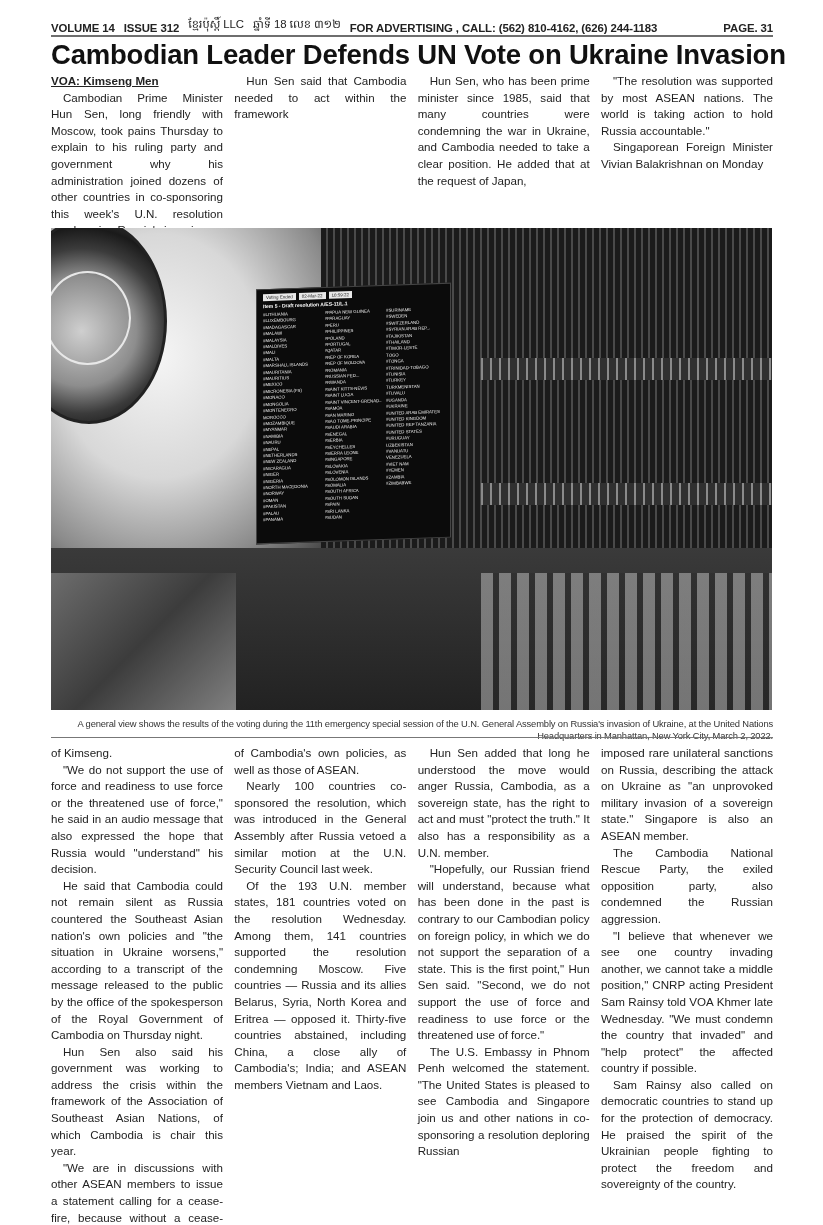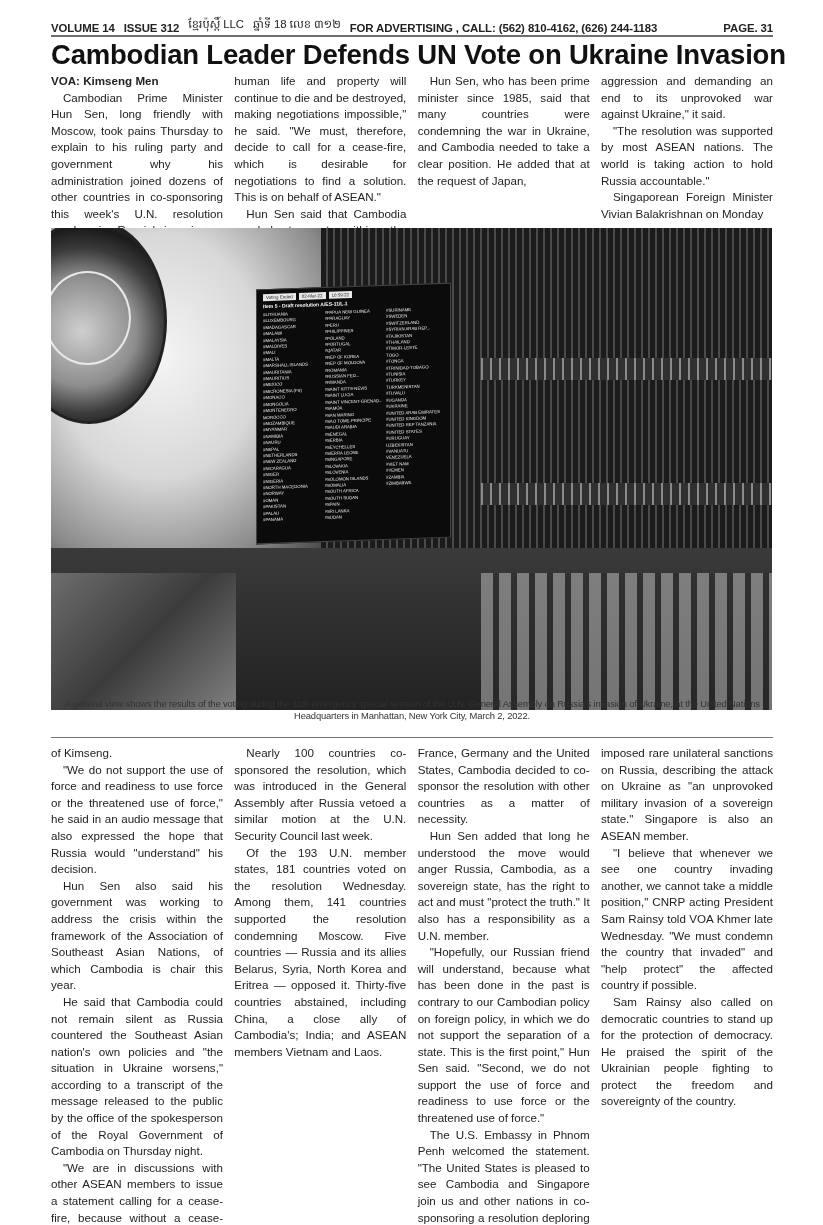--- a/index.html
+++ b/index.html
@@ -11,40 +11,40 @@
   .masthead-rule { position: absolute; left: 51px; top: 35px; width: 722px; height: 2px; background: #6e6e6e; }
 
   .headline { position: absolute; left: 51px; top: 38px; width: 722px; font-weight: bold; font-size: 27.5px; letter-spacing: -0.2px; color: #111; white-space: nowrap; line-height: 34px; }
 
   .cols { position: absolute; left: 51px; width: 722px; display: flex; justify-content: space-between; }
   .cols.top { top: 73px; }
   .cols.bottom { top: 745px; }
   .col { width: 172px; font-size: 11.6px; line-height: 16.6px; text-align: justify; color: #222; }
   .col p { margin: 0; text-indent: 0; }
   .col p.ind { text-indent: 12px; }
-  .byline { font-weight: bold; text-indent: 12px; }
+  .byline { font-weight: bold; text-indent: 12px; text-decoration: underline; }
 
   .photo { position: absolute; left: 51px; top: 228px; width: 721px; height: 482px; background: #2a2a2a; overflow: hidden; }
   .photo .wall { position: absolute; left: 0; top: 0; width: 270px; height: 320px; background: radial-gradient(ellipse at 40% 40%, #f5f5f5 0%, #d8d8d8 45%, #8a8a8a 80%, #4a4a4a 100%); }
   .photo .emblem { position: absolute; left: -40px; top: -10px; width: 150px; height: 200px; border-radius: 50%; background: radial-gradient(circle at 45% 55%, #cfcfcf 0%, #8d8d8d 40%, #3b3b3b 60%, #1a1a1a 75%, #555 100%); border: 3px solid #222; }
   .photo .emblem::after { content: ""; position: absolute; left: 20%; top: 25%; width: 55%; height: 45%; border-radius: 50%; border: 2px solid #e8e8e8; }
   .photo .panels { position: absolute; left: 270px; top: 0; width: 451px; height: 320px; background: repeating-linear-gradient(90deg, #1b1b1b 0px, #1b1b1b 5px, #4a4a4a 5px, #4a4a4a 7px); }
   .photo .balcony1 { position: absolute; left: 430px; top: 130px; width: 291px; height: 22px; background: repeating-linear-gradient(90deg, #8a8a8a 0px, #8a8a8a 2px, #303030 2px, #303030 9px); }
   .photo .balcony2 { position: absolute; left: 430px; top: 255px; width: 291px; height: 22px; background: repeating-linear-gradient(90deg, #8a8a8a 0px, #8a8a8a 2px, #303030 2px, #303030 9px); }
   .photo .board { position: absolute; left: 205px; top: 58px; width: 195px; height: 255px; background: #0b0b0b; transform: skewY(-2deg); border: 1px solid #444; padding: 4px 6px; box-sizing: border-box; }
   .board .hdr { display: flex; gap: 3px; font-size: 4.5px; color: #222; }
   .board .hdr span { background: #e8e8e8; padding: 1px 3px; }
   .board .item { font-size: 5px; color: #fff; font-weight: bold; margin: 2px 0 3px; }
   .board .list { display: flex; justify-content: space-between; }
   .board .list div { font-size: 4.3px; line-height: 6.4px; color: #eee; white-space: nowrap; overflow: hidden; width: 32%; }
   .photo .floor { position: absolute; left: 0; top: 320px; width: 721px; height: 162px; background: linear-gradient(180deg, #3a3a3a 0%, #222 100%); }
   .photo .podium { position: absolute; left: 0; top: 345px; width: 185px; height: 137px; background: linear-gradient(135deg, #6d6d6d, #3c3c3c 50%, #808080); }
   .photo .seats { position: absolute; left: 430px; top: 345px; width: 291px; height: 137px; background: repeating-linear-gradient(90deg, #b8b8b8 0px, #b8b8b8 12px, #2c2c2c 12px, #2c2c2c 18px); opacity: 0.55; }
 
-  .caption { position: absolute; left: 51px; top: 698px; width: 722px; text-align: center; font-size: 9.4px; line-height: 11.5px; color: #333; letter-spacing: -0.15px; }
+  .caption { position: absolute; left: 51px; top: 718px; width: 722px; text-align: right; font-size: 9.4px; line-height: 11.5px; color: #333; letter-spacing: -0.15px; }
   .caption-rule { position: absolute; left: 51px; top: 737px; width: 722px; height: 1px; background: #777; }
 </style>
 </head>
 <body>
 
 <div class="masthead">
   <div class="left">
     <span>VOLUME 14</span>
     <span>ISSUE 312</span>
     <span class="khmer">
@@ -59,28 +59,26 @@
 <div class="masthead-rule"></div>
 
 <div class="headline">Cambodian Leader Defends UN Vote on Ukraine Invasion</div>
 
 <div class="cols top">
   <div class="col">
     <p class="byline">VOA: Kimseng Men</p>
     <p class="ind">Cambodian Prime Minister Hun Sen, long friendly with Moscow, took pains Thursday to explain to his ruling party and government why his administration joined dozens of other countries in co-sponsoring this week's U.N. resolution condemning Russia's invasion</p>
   </div>
   <div class="col">
-    <p>human life and property will continue to die and be destroyed, making negotiations impossible," he said. "We must, therefore, decide to call for a cease-fire, which is desirable for negotiations to find a solution. This is on behalf of ASEAN."</p>
     <p class="ind">Hun Sen said that Cambodia needed to act within the framework</p>
   </div>
   <div class="col">
     <p class="ind">Hun Sen, who has been prime minister since 1985, said that many countries were condemning the war in Ukraine, and Cambodia needed to take a clear position. He added that at the request of Japan,</p>
   </div>
   <div class="col">
-    <p>aggression and demanding an end to its unprovoked war against Ukraine," it said.</p>
     <p class="ind">"The resolution was supported by most ASEAN nations. The world is taking action to hold Russia accountable."</p>
     <p class="ind">Singaporean Foreign Minister Vivian Balakrishnan on Monday</p>
   </div>
 </div>
 
 <div class="photo">
   <div class="wall"></div>
   <div class="emblem"></div>
   <div class="panels"></div>
   <div class="balcony1"></div>
@@ -200,32 +198,33 @@
   </div>
 </div>
 
 <div class="caption">A general view shows the results of the voting during the 11th emergency special session of the U.N. General Assembly on Russia's invasion of Ukraine, at the United Nations Headquarters in Manhattan, New York City, March 2, 2022.</div>
 <div class="caption-rule"></div>
 
 <div class="cols bottom">
   <div class="col">
     <p>of Kimseng.</p>
     <p class="ind">"We do not support the use of force and readiness to use force or the threatened use of force," he said in an audio message that also expressed the hope that Russia would "understand" his decision.</p>
+    <p class="ind">He said that Cambodia could not remain silent as Russia countered the Southeast Asian nation's own policies and "the situation in Ukraine worsens," according to a transcript of the message released to the public by the office of the spokesperson of the Royal Government of Cambodia on Thursday night.</p>
     <p class="ind">Hun Sen also said his government was working to address the crisis within the framework of the Association of Southeast Asian Nations, of which Cambodia is chair this year.</p>
-    <p class="ind">He said that Cambodia could not remain silent as Russia countered the Southeast Asian nation's own policies and "the situation in Ukraine worsens," according to a transcript of the message released to the public by the office of the spokesperson of the Royal Government of Cambodia on Thursday night.</p>
     <p class="ind">"We are in discussions with other ASEAN members to issue a statement calling for a cease-fire, because without a cease-fire,</p>
   </div>
   <div class="col">
+    <p>of Cambodia's own policies, as well as those of ASEAN.</p>
     <p class="ind">Nearly 100 countries co-sponsored the resolution, which was introduced in the General Assembly after Russia vetoed a similar motion at the U.N. Security Council last week.</p>
     <p class="ind">Of the 193 U.N. member states, 181 countries voted on the resolution Wednesday. Among them, 141 countries supported the resolution condemning Moscow. Five countries — Russia and its allies Belarus, Syria, North Korea and Eritrea — opposed it. Thirty-five countries abstained, including China, a close ally of Cambodia's; India; and ASEAN members Vietnam and Laos.</p>
   </div>
   <div class="col">
-    <p>France, Germany and the United States, Cambodia decided to co-sponsor the resolution with other countries as a matter of necessity.</p>
     <p class="ind">Hun Sen added that long he understood the move would anger Russia, Cambodia, as a sovereign state, has the right to act and must "protect the truth." It also has a responsibility as a U.N. member.</p>
     <p class="ind">"Hopefully, our Russian friend will understand, because what has been done in the past is contrary to our Cambodian policy on foreign policy, in which we do not support the separation of a state. This is the first point," Hun Sen said. "Second, we do not support the use of force and readiness to use force or the threatened use of force."</p>
     <p class="ind">The U.S. Embassy in Phnom Penh welcomed the statement. "The United States is pleased to see Cambodia and Singapore join us and other nations in co-sponsoring a resolution deploring Russian</p>
   </div>
   <div class="col">
     <p>imposed rare unilateral sanctions on Russia, describing the attack on Ukraine as "an unprovoked military invasion of a sovereign state." Singapore is also an ASEAN member.</p>
+    <p class="ind">The Cambodia National Rescue Party, the exiled opposition party, also condemned the Russian aggression.</p>
     <p class="ind">"I believe that whenever we see one country invading another, we cannot take a middle position," CNRP acting President Sam Rainsy told VOA Khmer late Wednesday. "We must condemn the country that invaded" and "help protect" the affected country if possible.</p>
     <p class="ind">Sam Rainsy also called on democratic countries to stand up for the protection of democracy. He praised the spirit of the Ukrainian people fighting to protect the freedom and sovereignty of the country.</p>
   </div>
 </div>
 
 </body></html>

